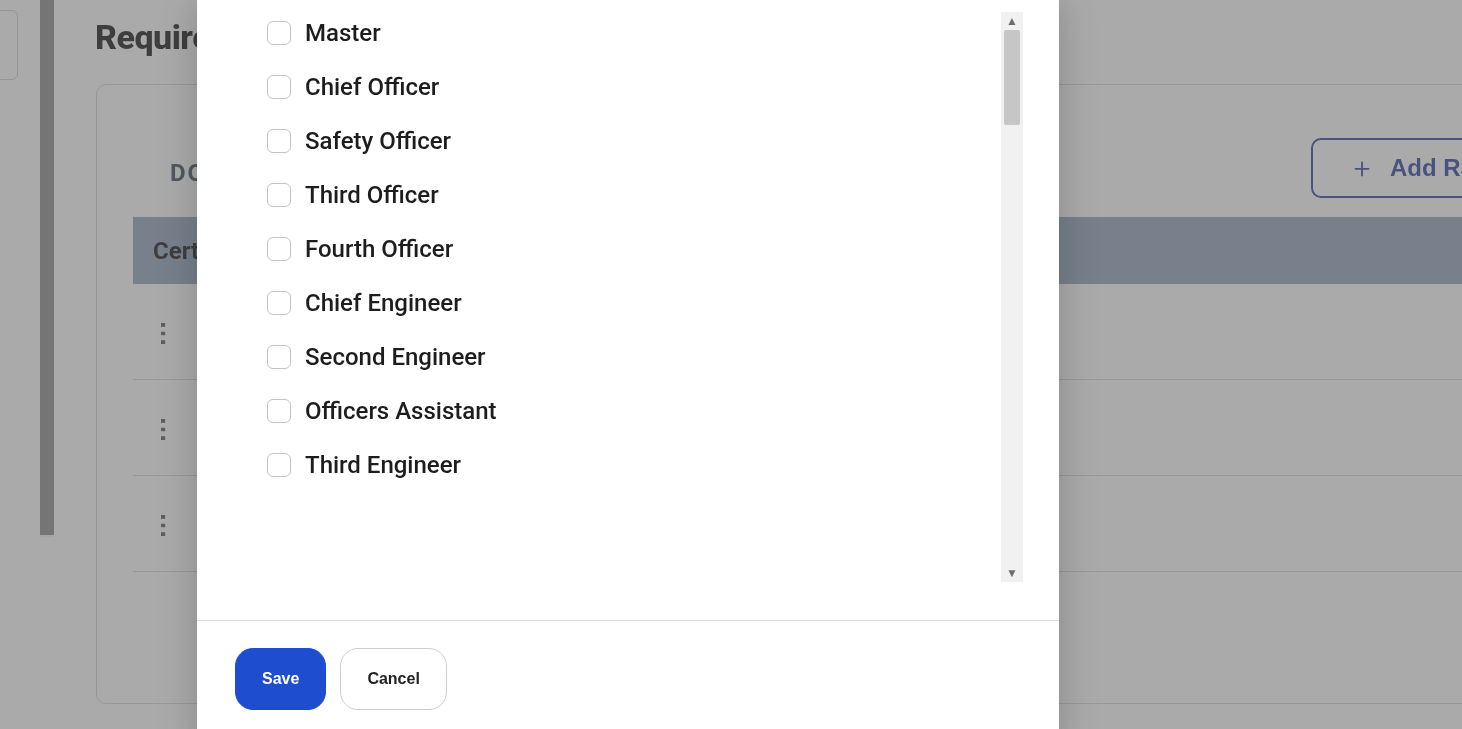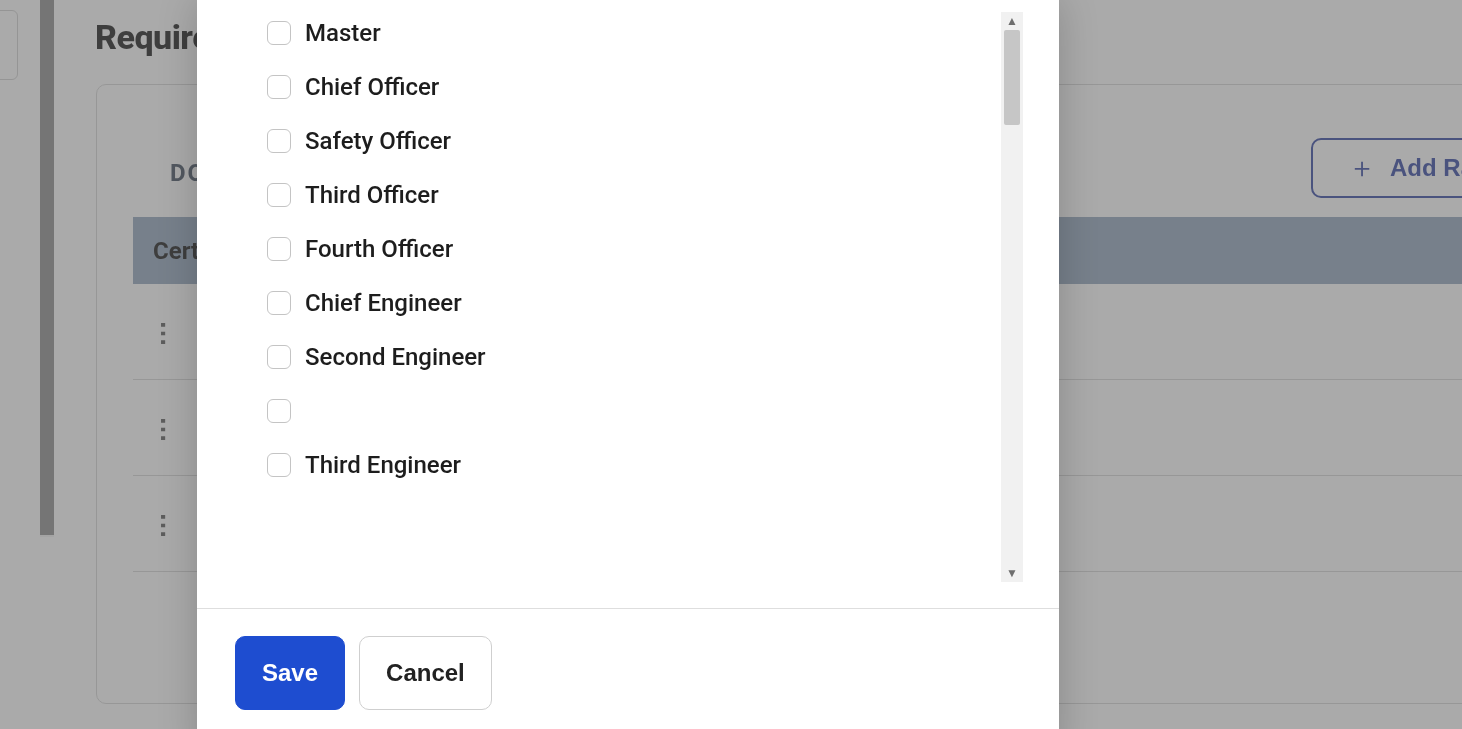--- a/index.html
+++ b/index.html
@@ -100,21 +100,21 @@
   .list-sb .arrow.up { top: 0; }
   .list-sb .arrow.down { bottom: 0; }
   .list-sb .thumb {
     position: absolute; left: 3px; top: 18px; width: 16px; height: 95px; background: #c6c6c6; border-radius: 2px;
   }
 
   .modal-footer {
     border-top: 1px solid #dedede; padding: 27px 38px 40px 38px; display: flex; gap: 14px;
   }
   .btn {
-    height: 74px; padding: 0 26px; border-radius: 10px; font-size: 24px; font-weight: 600;
+    height: 62px; padding: 0 26px; border-radius: 18px; font-size: 16px; font-weight: 600;
     display: inline-flex; align-items: center; justify-content: center; cursor: pointer;
     border: 1px solid transparent;
   }
   .btn-primary { background: #1e4dd0; color: #fff; border-color: #1e4dd0; }
   .btn-secondary { background: #fff; color: #222; border: 1px solid #cfcfcf; text-align: right; }
 </style>
 </head>
 <body>
 
 <div class="page">
@@ -182,20 +182,21 @@
       <div class="opt">
         <div class="cb"></div>
         <span class="opt-label">Chief Engineer</span>
       </div>
       <div class="opt">
         <div class="cb"></div>
         <span class="opt-label">Second Engineer</span>
       </div>
       <div class="opt">
         <div class="cb"></div>
+        <span class="opt-label">Officers Assistant</span>
       </div>
       <div class="opt">
         <div class="cb"></div>
         <span class="opt-label">Third Engineer</span>
       </div>
     </div>
     <div class="list-sb">
       <div class="arrow up">▲</div>
       <div class="thumb"></div>
       <div class="arrow down">▼</div>

